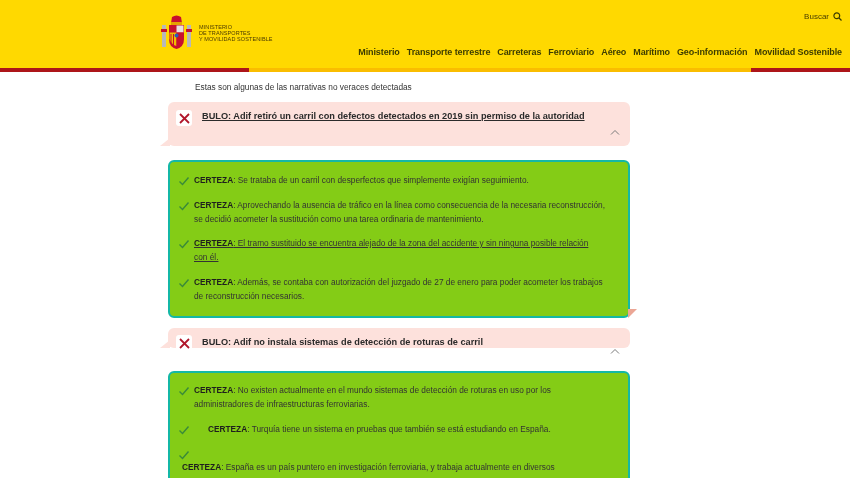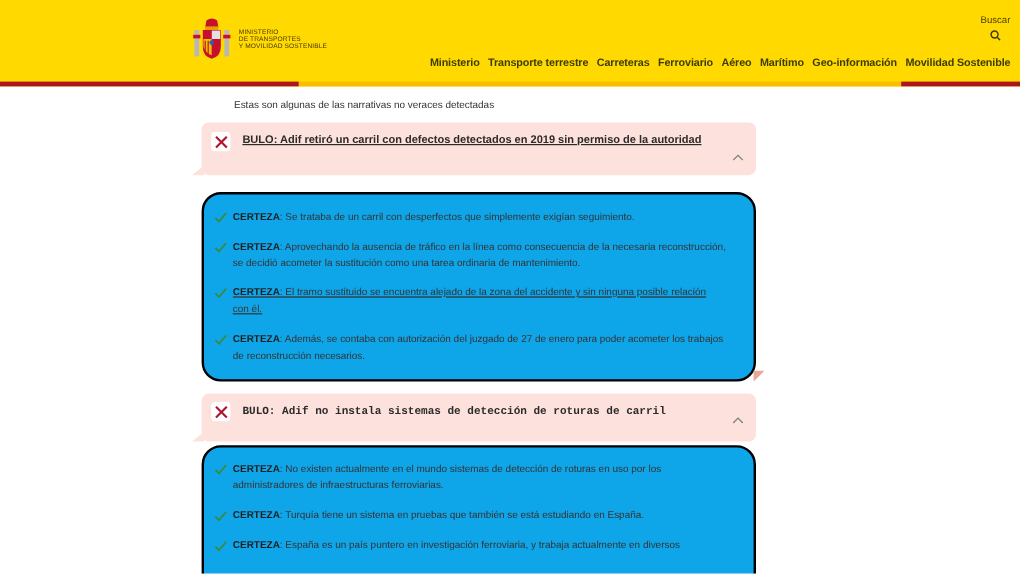--- a/index.html
+++ b/index.html
@@ -11,36 +11,36 @@
     .stripe { position: absolute; top: 68px; height: 4px; }
     .stripe.red1 { left: 0; width: 249px; background: #ad1519; }
     .stripe.orange { left: 249px; width: 502px; background: #fabd00; }
     .stripe.red2 { left: 751px; width: 99px; background: #ad1519; }
 
     .logo { position: absolute; left: 160px; top: 15px; display: flex; align-items: center; gap: 6px; }
     .crest { width: 33px; height: 36px; position: relative; }
     .crest svg { display: block; }
     .logo-text { font-size: 5.5px; line-height: 6px; color: #4a3a00; letter-spacing: 0.1px; text-transform: uppercase; }
 
-    .search { position: absolute; right: 8px; top: 12px; display: flex; align-items: center; gap: 4px; font-size: 8px; color: #4a4000; cursor: pointer; flex-direction: column; }
+    .search { position: absolute; right: 8px; top: 12px; display: flex; align-items: center; gap: 4px; font-size: 8px; color: #4a4000; cursor: pointer; }
     .search svg { display: block; }
 
     .nav { position: absolute; right: 8px; top: 47px; display: flex; gap: 7px; }
     .nav-item { font-size: 9px; font-weight: bold; color: #3d3d00; white-space: nowrap; cursor: pointer; letter-spacing: -0.1px; }
 
     
     .intro { position: absolute; left: 159px; top: 82px; font-size: 8.3px; color: #333; padding-left: 36px; }
 
     .bulo { position: absolute; left: 168px; width: 462px; background: #fde1dc; border-radius: 6px; display: flex; align-items: flex-start; cursor: pointer; }
     .bulo::after { content: ""; position: absolute; left: -8px; bottom: 0; width: 0; height: 0; border-style: solid; border-width: 0 0 8px 10px; border-color: transparent transparent #fde1dc transparent; }
     .xbox { position: absolute; left: 8px; width: 16px; height: 16px; background: #fff; border-radius: 3px; display: flex; align-items: center; justify-content: center; }
     .bulo-title { position: absolute; left: 34px; font-size: 9.2px; font-weight: bold; color: #2b2b2b; line-height: 15px; }
     .chev { position: absolute; right: 10px; }
 
-    .panel { position: absolute; left: 168px; width: 462px; background: #0ea5e9; border: 2px solid #000000; border-radius: 16px; }
+    .panel { position: absolute; left: 168px; width: 462px; background: #84cc16; border: 2px solid #14b8a6; border-radius: 6px; }
     .panel::after { content: ""; position: absolute; right: -9px; bottom: -2px; width: 0; height: 0; border-style: solid; border-width: 0 0 9px 9px; border-color: transparent transparent transparent #eba695; }
     .cert { position: absolute; left: 8px; right: 6px; display: flex; align-items: flex-start; }
     .check { width: 12px; height: 12px; margin-top: 1px; flex: 0 0 12px; }
     .cert-text { margin-left: 4px; font-size: 8.3px; line-height: 13.5px; color: #333; }
     .cert-text b { color: #1e1e1e; font-weight: bold; }
   </style>
 </head>
 <body>
 
 <div class="header">
@@ -135,21 +135,21 @@
     <div class="cert-text"><b>CERTEZA</b><span>: El tramo sustituido se encuentra alejado de la zona del accidente y sin ninguna posible relación</span><br><span>con él.</span></div>
   </div>
   <div class="cert" style="top:114px;">
     <svg class="check" viewBox="0 0 12 12">
         <polyline points="1.5,6.5 4.5,9.5 10.5,2.5" stroke="#3a8a3a" stroke-width="1.4" fill="none"></polyline>
       </svg>
     <div class="cert-text"><b>CERTEZA</b><span>: Además, se contaba con autorización del juzgado de 27 de enero para poder acometer los trabajos</span><br><span>de reconstrucción necesarios.</span></div>
   </div>
 </div>
 
-<div class="bulo" style="top:328px; height:40px;font-family:Liberation Mono, monospace;">
+<div class="bulo" style="top:328px; height:20px;">
   <div class="xbox" style="top:7px;">
     <svg width="11" height="11" viewBox="0 0 11 11">
         <line x1="1" y1="1" x2="10" y2="10" stroke="#b0162b" stroke-width="1.8"></line>
         <line x1="10" y1="1" x2="1" y2="10" stroke="#b0162b" stroke-width="1.8"></line>
       </svg>
   </div>
   <div class="bulo-title" style="top:7px;">
     <div>BULO: Adif no instala sistemas de detección de roturas de carril</div>
   </div>
   <div class="chev" style="top:12px;">
@@ -159,25 +159,25 @@
   </div>
 </div>
 
 <div class="panel" style="top:371px; height:130px;">
   <div class="cert" style="top:11px;">
     <svg class="check" viewBox="0 0 12 12">
         <polyline points="1.5,6.5 4.5,9.5 10.5,2.5" stroke="#3a8a3a" stroke-width="1.4" fill="none"></polyline>
       </svg>
     <div class="cert-text"><b>CERTEZA</b><span>: No existen actualmente en el mundo sistemas de detección de roturas en uso por los</span><br><span>administradores de infraestructuras ferroviarias.</span></div>
   </div>
-  <div class="cert" style="top:50px;">
+  <div class="cert" style="top:50px;gap:14px;">
     <svg class="check" viewBox="0 0 12 12">
         <polyline points="1.5,6.5 4.5,9.5 10.5,2.5" stroke="#3a8a3a" stroke-width="1.4" fill="none"></polyline>
       </svg>
     <div class="cert-text"><b>CERTEZA</b><span>: Turquía tiene un sistema en pruebas que también se está estudiando en España.</span></div>
   </div>
-  <div class="cert" style="top:75px;">
+  <div class="cert" style="top:75px;flex-direction:column;">
     <svg class="check" viewBox="0 0 12 12">
         <polyline points="1.5,6.5 4.5,9.5 10.5,2.5" stroke="#3a8a3a" stroke-width="1.4" fill="none"></polyline>
       </svg>
     <div class="cert-text"><b>CERTEZA</b><span>: España es un país puntero en investigación ferroviaria, y trabaja actualmente en diversos</span><br></div>
   </div>
 </div>
 
 </body></html>

